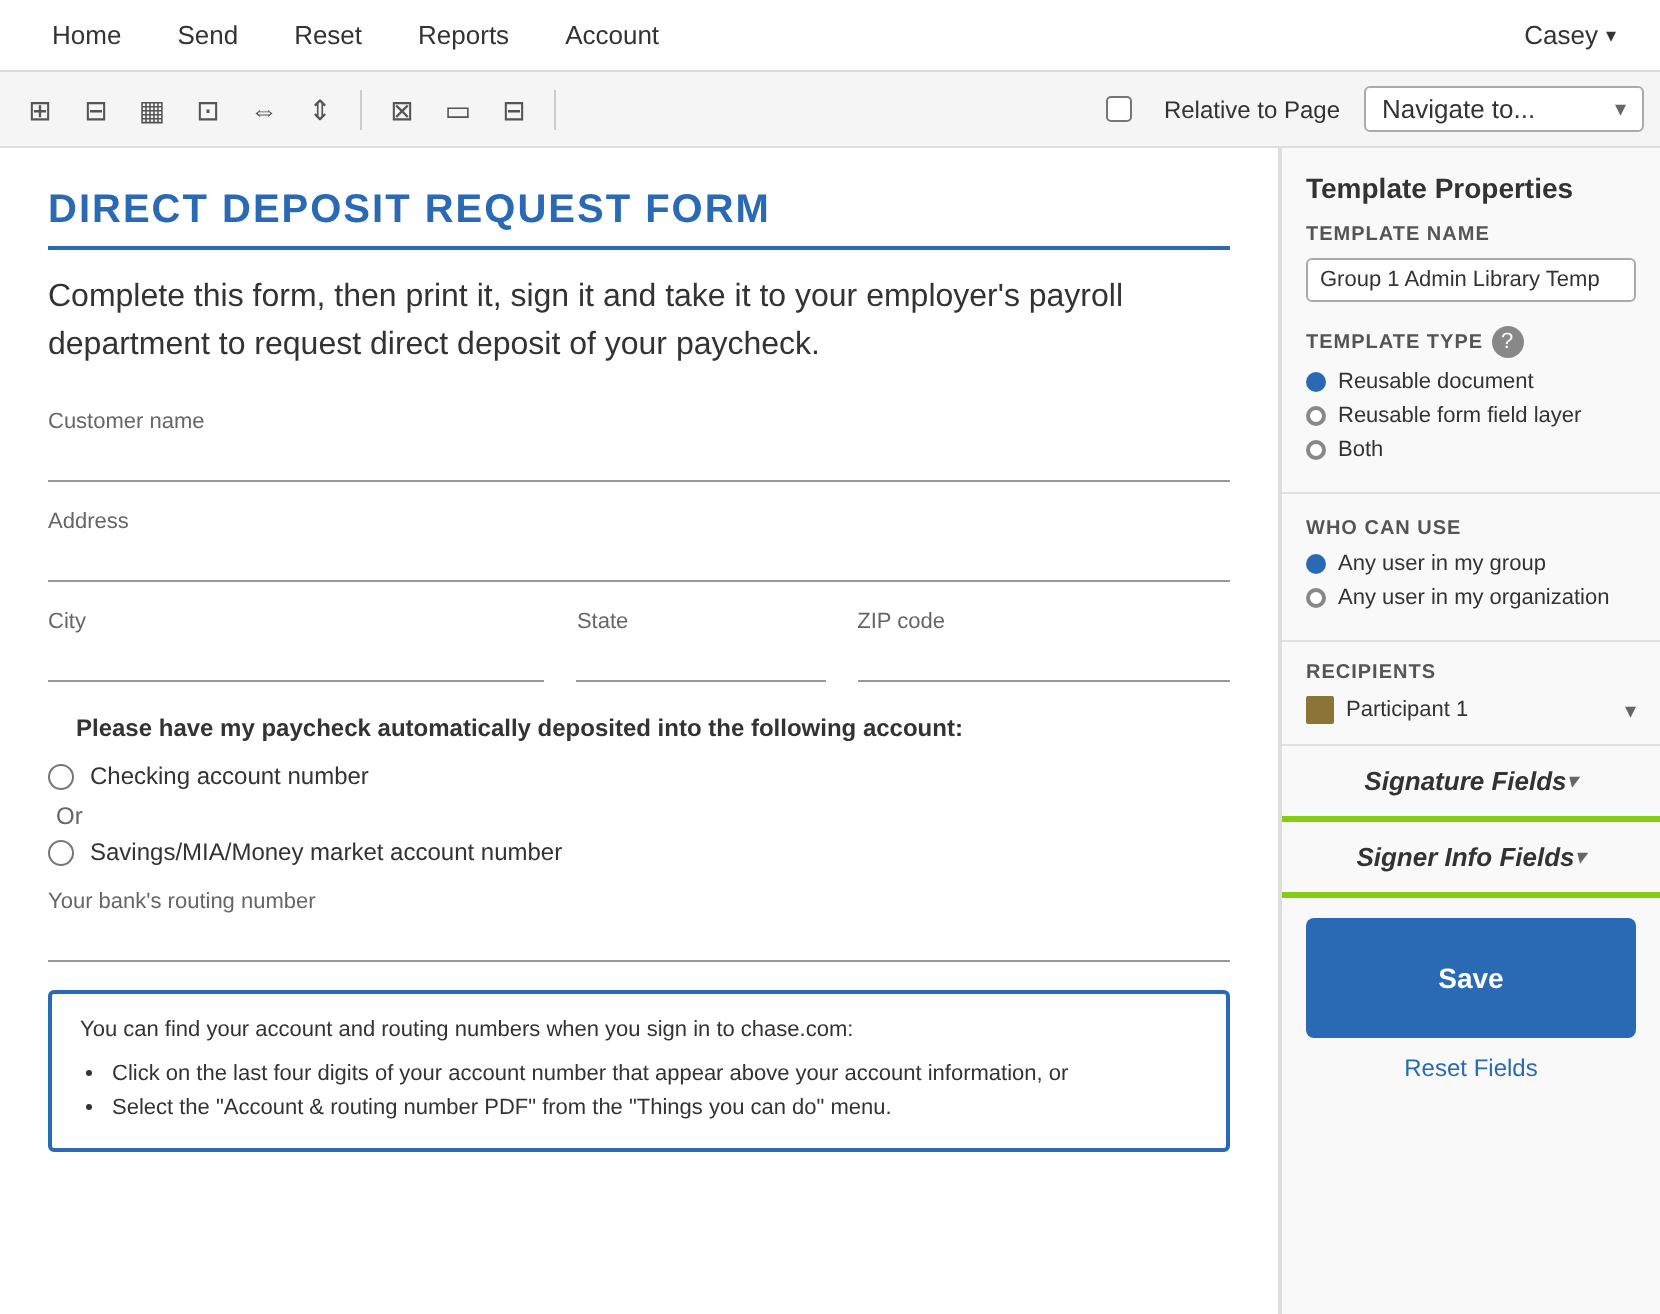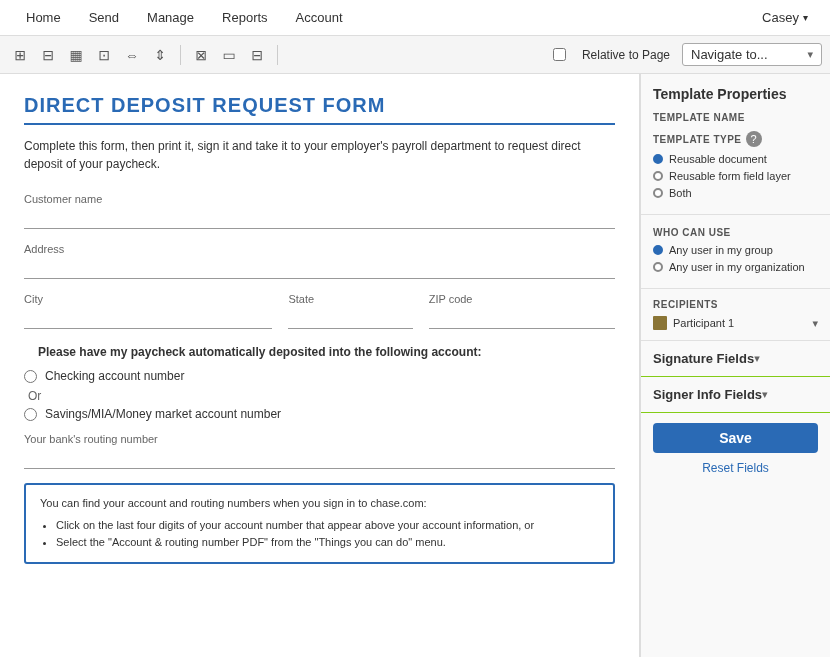--- a/index.html
+++ b/index.html
@@ -85,21 +85,21 @@
       font-size: 20px;
       font-weight: bold;
       color: #2a6ab5;
       letter-spacing: 1px;
       text-transform: uppercase;
       border-bottom: 2px solid #2a6ab5;
       padding-bottom: 6px;
       margin-bottom: 12px;
     }
     .doc-intro {
-      font-size: 12px;
+      font-size: 16px;
       color: #333;
       margin-bottom: 20px;
       line-height: 1.5;
     }
     .form-field-row {
       margin-bottom: 14px;
     }
     .form-field-label {
       font-size: 11px;
       color: #666;
@@ -252,39 +252,40 @@
     }
     .recipients-text {
       font-size: 11px;
       color: #333;
       flex: 1;
     }
     .chevron-down { font-size: 11px; color: #666; cursor: pointer; }
 
     .collapsible-section {
       padding: 10px 12px;
-      border-bottom: 1px solid #84cc16;
-      display: flex;
-      align-items: center;
-      justify-content: flex-start;
-      cursor: pointer;
+      border-bottom: 3px solid #84cc16;
+      display: flex;
+      align-items: center;
+      justify-content: center;
+      cursor: pointer;
+      font-style: italic;
     }
     .collapsible-section-title {
       font-size: 13px;
       font-weight: bold;
       color: #333;
     }
 
     .save-btn {
       margin: 10px 12px 4px 12px;
       background: #2a6ab5;
       color: #fff;
       border: none;
       border-radius: 4px;
-      padding: 7px;
+      padding: 22px;
       font-size: 14px;
       font-weight: bold;
       width: calc(100% - 24px);
       cursor: pointer;
       text-align: center;
     }
     .reset-fields-btn {
       display: block;
       text-align: center;
       font-size: 12px;
@@ -306,21 +307,21 @@
     .doc-area::-webkit-scrollbar { width: 8px; }
     .doc-area::-webkit-scrollbar-track { background: #f0f0f0; }
     .doc-area::-webkit-scrollbar-thumb { background: #bbb; border-radius: 4px; }
   </style>
 </head>
 <body>
 
 <nav class="top-nav">
   <a class="nav-item">Home</a>
   <a class="nav-item">Send</a>
-  <a class="nav-item">Manage</a>
+  <a class="nav-item">Reset</a>
   <a class="nav-item">Reports</a>
   <a class="nav-item">Account</a>
   <div class="user-menu">Casey</div>
 </nav>
 
 <div class="toolbar">
   <div class="toolbar-icon" title="Align Left">⊞</div>
   <div class="toolbar-icon" title="Align">⊟</div>
   <div class="toolbar-icon" title="Chart">▦</div>
   <div class="toolbar-icon" title="Table">⊡</div>
@@ -400,20 +401,21 @@
   </div>
 
   <div class="right-panel">
     <div class="panel-section">
       <div class="panel-title">
         <span>Template Properties</span>
         <span class="cursor-icon">�</span>
       </div>
 
       <div class="panel-subtitle">TEMPLATE NAME</div>
+      <input type="text" class="template-name-input" value="Group 1 Admin Library Temp" style="">
 
       <div class="template-type-section">
         <div style="display:flex;align-items:center;gap:4px;margin-bottom:6px;">
           <div class="panel-subtitle" style="margin-bottom:0;">TEMPLATE TYPE</div>
           <div class="question-icon">?</div>
         </div>
         <div class="radio-group-item">
           <span class="radio-filled"></span>
           <span>Reusable document</span>
         </div>

